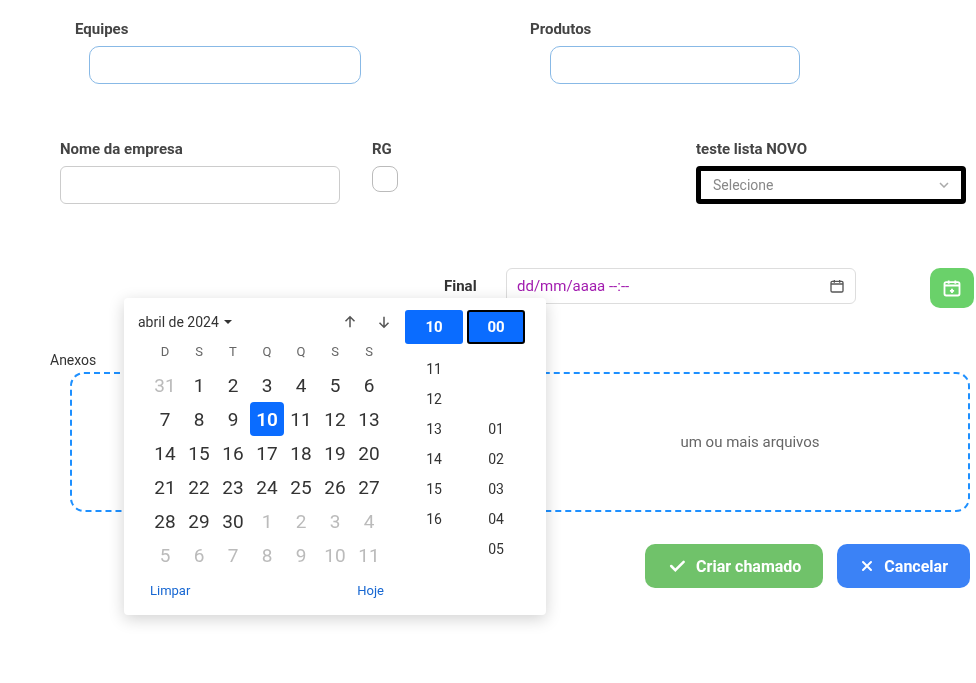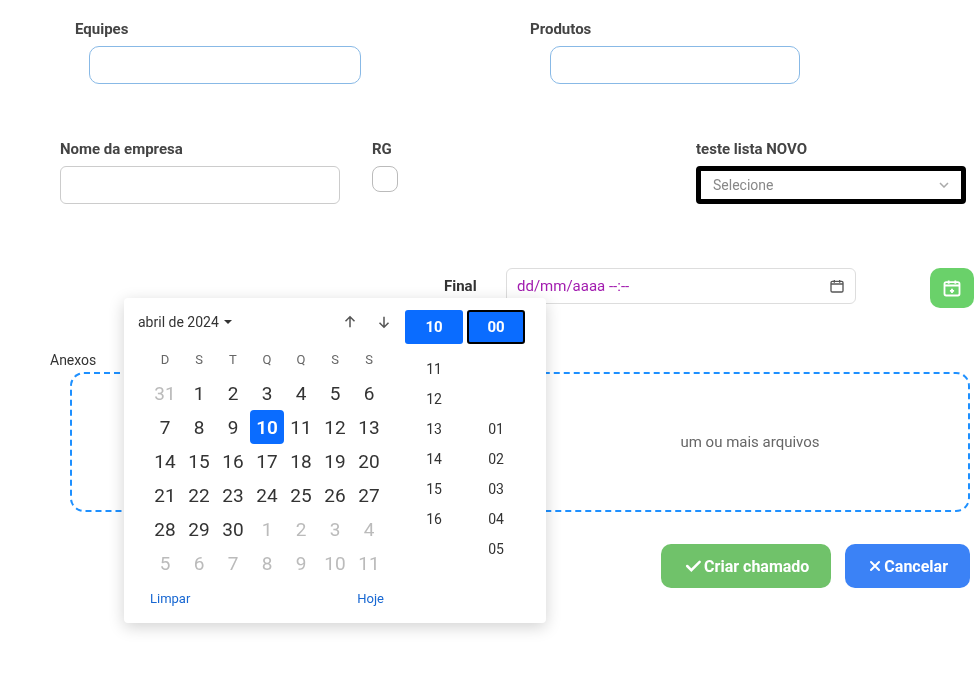--- a/index.html
+++ b/index.html
@@ -23,28 +23,28 @@
     .final-input { display:flex; align-items:center; justify-content:space-between; border:1px solid #ddd; border-radius:6px; height:36px; padding:4px 10px; width:350px; font-size:15px; color:#a21caf; background:#fff; }
 
     .add-btn { background:#6ad16a; color:#fff; border:none; border-radius:10px; width:44px; height:40px; display:flex; align-items:center; justify-content:center; }
 
     
     .anexos-label { font-weight:400; font-size:14px; color:#333; margin-top:20px; }
     .dropzone { border:2px dashed #1e90ff; border-radius:14px; height:140px; width:900px; display:flex; align-items:center; justify-content:center; color:#666; font-size:15px; }
 
     
     .actions { display:flex; gap:14px; margin-top:14px; justify-content:flex-end; width:940px; }
-    .btn { display:inline-flex; align-items:center; gap:1px; border:none; border-radius:10px; height:44px; padding:0 22px; font-weight:700; font-size:16px; color:#fff; }
+    .btn { display:inline-flex; align-items:center; gap:9px; border:none; border-radius:10px; height:44px; padding:0 22px; font-weight:700; font-size:16px; color:#fff; }
     .btn-green { background:#70c26a; }
     .btn-gray { background:#3b82f6; }
 
     
     .popup { position:absolute; top:278px; left:94px; width:422px; background:#fff; box-shadow:0 4px 16px rgba(0,0,0,.18); border-radius:4px; display:flex; padding:12px 14px 16px 14px; z-index:10; }
     .cal-left { width:258px; }
-    .cal-head { display:flex; align-items:center; justify-content:space-between; margin-bottom:8px; }
+    .cal-head { display:flex; align-items:center; justify-content:space-between; margin-bottom:0; }
     .cal-title { font-size:14px; color:#333; display:flex; align-items:center; gap:4px; }
     .cal-navs { display:flex; gap:10px; }
     .cal-nav-btn { background:none; border:none; width:24px; height:24px; display:flex; align-items:center; justify-content:center; color:#555; }
     .cal-grid { display:grid; grid-template-columns: repeat(7, 34px); grid-auto-rows:34px; gap:0; justify-content:center;}
     .cal-dow { font-size:13px; color:#666; display:flex; align-items:center; justify-content:center; }
     .cal-day { font-size:19px; color:#333; display:flex; align-items:center; justify-content:center; border-radius:4px; }
     .cal-day.muted { color:#bbb; }
     .cal-day.selected { background:#0a6cff; color:#fff; font-weight:600; }
     .cal-foot { display:flex; justify-content:space-between; margin-top:10px; padding:0 6px;}
     .cal-link { color:#1767d2; font-size:13px; background:none; border:none; }

